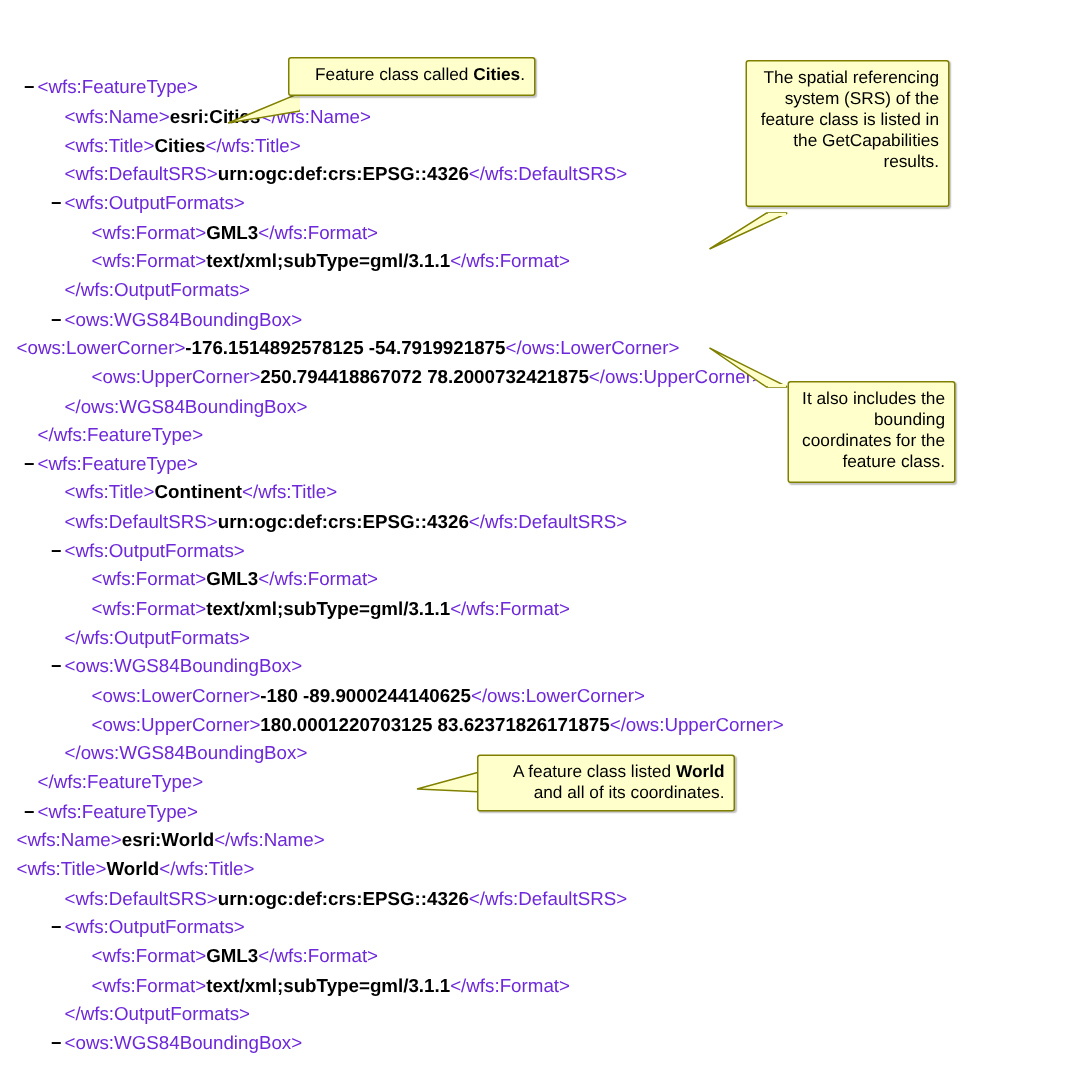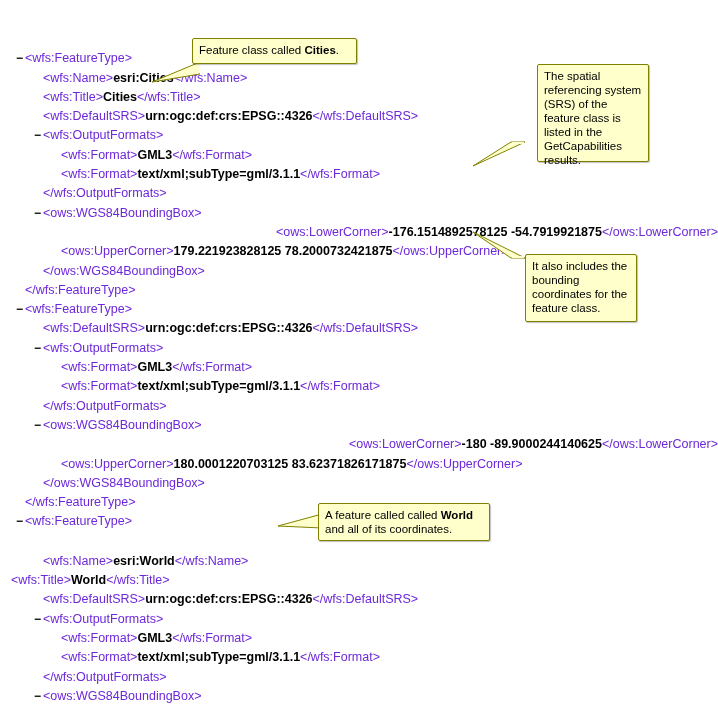--- a/index.html
+++ b/index.html
@@ -45,21 +45,21 @@
 
   
   .callout {
     position: absolute;
     background: #ffffcc;
     border: 1px solid #808000;
     color: #000000;
     font-family: "Liberation Sans", sans-serif;
     font-size: 11.5px;
     line-height: 14px;
-    text-align: left;
+    text-align: right;
     padding: 4px 6px;
     box-sizing: border-box;
     border-radius: 2px;
     box-shadow: 1px 1px 1px rgba(0,0,0,0.25);
     z-index: 5;
   }
 
   .tail {
     position: absolute;
     width: 0;
@@ -74,61 +74,62 @@
     <div class="line" style="padding-left: 14px;"><span class="toggle"></span></div>
     <div class="line" style="padding-left: 14px;"><span class="toggle">−</span><span class="tag">&lt;wfs:FeatureType&gt;</span></div>
     <div class="line" style="padding-left: 32px;"><span class="toggle"></span><span class="tag">&lt;wfs:Name&gt;</span><span class="val">esri:Cities</span><span class="tag">&lt;/wfs:Name&gt;</span></div>
     <div class="line" style="padding-left: 32px;"><span class="toggle"></span><span class="tag">&lt;wfs:Title&gt;</span><span class="val">Cities</span><span class="tag">&lt;/wfs:Title&gt;</span></div>
     <div class="line" style="padding-left: 32px;"><span class="toggle"></span><span class="tag">&lt;wfs:DefaultSRS&gt;</span><span class="val">urn:ogc:def:crs:EPSG::4326</span><span class="tag">&lt;/wfs:DefaultSRS&gt;</span></div>
     <div class="line" style="padding-left: 32px;"><span class="toggle">−</span><span class="tag">&lt;wfs:OutputFormats&gt;</span></div>
     <div class="line" style="padding-left: 50px;"><span class="toggle"></span><span class="tag">&lt;wfs:Format&gt;</span><span class="val">GML3</span><span class="tag">&lt;/wfs:Format&gt;</span></div>
     <div class="line" style="padding-left: 50px;"><span class="toggle"></span><span class="tag">&lt;wfs:Format&gt;</span><span class="val">text/xml;subType=gml/3.1.1</span><span class="tag">&lt;/wfs:Format&gt;</span></div>
     <div class="line" style="padding-left: 32px;"><span class="toggle"></span><span class="tag">&lt;/wfs:OutputFormats&gt;</span></div>
     <div class="line" style="padding-left: 32px;"><span class="toggle">−</span><span class="tag">&lt;ows:WGS84BoundingBox&gt;</span></div>
-    <div class="line" style=" text-align: right;"><span class="toggle"></span><span class="tag">&lt;ows:LowerCorner&gt;</span><span class="val">-176.1514892578125 -54.7919921875</span><span class="tag">&lt;/ows:LowerCorner&gt;</span></div>
-    <div class="line" style="padding-left: 50px;"><span class="toggle"></span><span class="tag">&lt;ows:UpperCorner&gt;</span><span class="val">179.221923828125 78.2000732421875</span><span class="tag">&lt;/ows:UpperCorner&gt;</span></div>
+    <div class="line" style=""><span class="toggle"></span><span class="tag">&lt;ows:LowerCorner&gt;</span><span class="val">-176.1514892578125 -54.7919921875</span><span class="tag">&lt;/ows:LowerCorner&gt;</span></div>
+    <div class="line" style="padding-left: 50px;"><span class="toggle"></span><span class="tag">&lt;ows:UpperCorner&gt;</span><span class="val">250.794418867072 78.2000732421875</span><span class="tag">&lt;/ows:UpperCorner&gt;</span></div>
     <div class="line" style="padding-left: 32px;"><span class="toggle"></span><span class="tag">&lt;/ows:WGS84BoundingBox&gt;</span></div>
     <div class="line" style="padding-left: 14px;"><span class="toggle"></span><span class="tag">&lt;/wfs:FeatureType&gt;</span></div>
     <div class="line" style="padding-left: 14px;"><span class="toggle">−</span><span class="tag">&lt;wfs:FeatureType&gt;</span></div>
+    <div class="line" style="padding-left: 32px;"><span class="toggle"></span><span class="tag">&lt;wfs:Title&gt;</span><span class="val">Continent</span><span class="tag">&lt;/wfs:Title&gt;</span></div>
     <div class="line" style="padding-left: 32px;"><span class="toggle"></span><span class="tag">&lt;wfs:DefaultSRS&gt;</span><span class="val">urn:ogc:def:crs:EPSG::4326</span><span class="tag">&lt;/wfs:DefaultSRS&gt;</span></div>
     <div class="line" style="padding-left: 32px;"><span class="toggle">−</span><span class="tag">&lt;wfs:OutputFormats&gt;</span></div>
     <div class="line" style="padding-left: 50px;"><span class="toggle"></span><span class="tag">&lt;wfs:Format&gt;</span><span class="val">GML3</span><span class="tag">&lt;/wfs:Format&gt;</span></div>
     <div class="line" style="padding-left: 50px;"><span class="toggle"></span><span class="tag">&lt;wfs:Format&gt;</span><span class="val">text/xml;subType=gml/3.1.1</span><span class="tag">&lt;/wfs:Format&gt;</span></div>
     <div class="line" style="padding-left: 32px;"><span class="toggle"></span><span class="tag">&lt;/wfs:OutputFormats&gt;</span></div>
     <div class="line" style="padding-left: 32px;"><span class="toggle">−</span><span class="tag">&lt;ows:WGS84BoundingBox&gt;</span></div>
-    <div class="line" style="padding-left: 50px; text-align: right;"><span class="toggle"></span><span class="tag">&lt;ows:LowerCorner&gt;</span><span class="val">-180 -89.9000244140625</span><span class="tag">&lt;/ows:LowerCorner&gt;</span></div>
+    <div class="line" style="padding-left: 50px;"><span class="toggle"></span><span class="tag">&lt;ows:LowerCorner&gt;</span><span class="val">-180 -89.9000244140625</span><span class="tag">&lt;/ows:LowerCorner&gt;</span></div>
     <div class="line" style="padding-left: 50px;"><span class="toggle"></span><span class="tag">&lt;ows:UpperCorner&gt;</span><span class="val">180.0001220703125 83.62371826171875</span><span class="tag">&lt;/ows:UpperCorner&gt;</span></div>
     <div class="line" style="padding-left: 32px;"><span class="toggle"></span><span class="tag">&lt;/ows:WGS84BoundingBox&gt;</span></div>
     <div class="line" style="padding-left: 14px;"><span class="toggle"></span><span class="tag">&lt;/wfs:FeatureType&gt;</span></div>
     <div class="line" style="padding-left: 14px;"><span class="toggle">−</span><span class="tag">&lt;wfs:FeatureType&gt;</span></div>
-    <div class="line" style="padding-left: 32px; margin-top: 20px;"><span class="toggle"></span><span class="tag">&lt;wfs:Name&gt;</span><span class="val">esri:World</span><span class="tag">&lt;/wfs:Name&gt;</span></div>
+    <div class="line" style=""><span class="toggle"></span><span class="tag">&lt;wfs:Name&gt;</span><span class="val">esri:World</span><span class="tag">&lt;/wfs:Name&gt;</span></div>
     <div class="line" style=""><span class="toggle"></span><span class="tag">&lt;wfs:Title&gt;</span><span class="val">World</span><span class="tag">&lt;/wfs:Title&gt;</span></div>
     <div class="line" style="padding-left: 32px;"><span class="toggle"></span><span class="tag">&lt;wfs:DefaultSRS&gt;</span><span class="val">urn:ogc:def:crs:EPSG::4326</span><span class="tag">&lt;/wfs:DefaultSRS&gt;</span></div>
     <div class="line" style="padding-left: 32px;"><span class="toggle">−</span><span class="tag">&lt;wfs:OutputFormats&gt;</span></div>
     <div class="line" style="padding-left: 50px;"><span class="toggle"></span><span class="tag">&lt;wfs:Format&gt;</span><span class="val">GML3</span><span class="tag">&lt;/wfs:Format&gt;</span></div>
     <div class="line" style="padding-left: 50px;"><span class="toggle"></span><span class="tag">&lt;wfs:Format&gt;</span><span class="val">text/xml;subType=gml/3.1.1</span><span class="tag">&lt;/wfs:Format&gt;</span></div>
     <div class="line" style="padding-left: 32px;"><span class="toggle"></span><span class="tag">&lt;/wfs:OutputFormats&gt;</span></div>
     <div class="line" style="padding-left: 32px;"><span class="toggle">−</span><span class="tag">&lt;ows:WGS84BoundingBox&gt;</span></div>
   </div>
 
 <div class="callout" id="callout-cities" style="left:192px; top:38px; width:165px; height:26px;"><span>Feature class called </span><span style="font-weight: bold;">Cities</span><span>.</span></div>
 <svg class="tail" style="left:150px; top:60px; width:50px; height:24px;">
   <polygon points="50,2 50,14 2,22" fill="#ffffcc" stroke="#808000" stroke-width="1"></polygon>
   <line x1="49" y1="3" x2="49" y2="13" stroke="#ffffcc" stroke-width="2"></line>
 </svg>
 
-<div class="callout" id="callout-srs" style="left:497px; top:64px; width:112px; height:98px;margin-left:40px;"><span>The spatial referencing system (SRS) of the feature class is listed in the GetCapabilities results.</span></div>
+<div class="callout" id="callout-srs" style="left:497px; top:40px; width:136px; height:98px;"><span>The spatial referencing system (SRS) of the feature class is listed in the GetCapabilities results.</span></div>
 <svg class="tail" style="left:455px; top:140px; width:70px; height:30px;">
   <polygon points="56,2 70,2 18,26" fill="#ffffcc" stroke="#808000" stroke-width="1"></polygon>
   <line x1="57" y1="3" x2="69" y2="3" stroke="#ffffcc" stroke-width="2"></line>
 </svg>
 
 <div class="callout" id="callout-bbox" style="left:497px; top:254px; width:112px; height:68px;margin-left:28px;"><span>It also includes the bounding coordinates for the feature class.</span></div>
 <svg class="tail" style="left:455px; top:228px; width:70px; height:32px;">
   <polygon points="56,30 70,30 18,4" fill="#ffffcc" stroke="#808000" stroke-width="1"></polygon>
   <line x1="57" y1="29" x2="69" y2="29" stroke="#ffffcc" stroke-width="2"></line>
 </svg>
 
-<div class="callout" id="callout-world" style="left:318px; top:503px; width:172px; height:38px;"><span>A feature called called </span><span style="font-weight: bold;">World</span><span> and all of its coordinates.</span></div>
+<div class="callout" id="callout-world" style="left:318px; top:503px; width:172px; height:38px;"><span>A feature class listed </span><span style="font-weight: bold;">World</span><span> and all of its coordinates.</span></div>
 <svg class="tail" style="left:276px; top:512px; width:48px; height:24px;">
   <polygon points="46,2 46,16 2,14" fill="#ffffcc" stroke="#808000" stroke-width="1"></polygon>
   <line x1="45" y1="3" x2="45" y2="15" stroke="#ffffcc" stroke-width="2"></line>
 </svg>
 
 </body></html>

